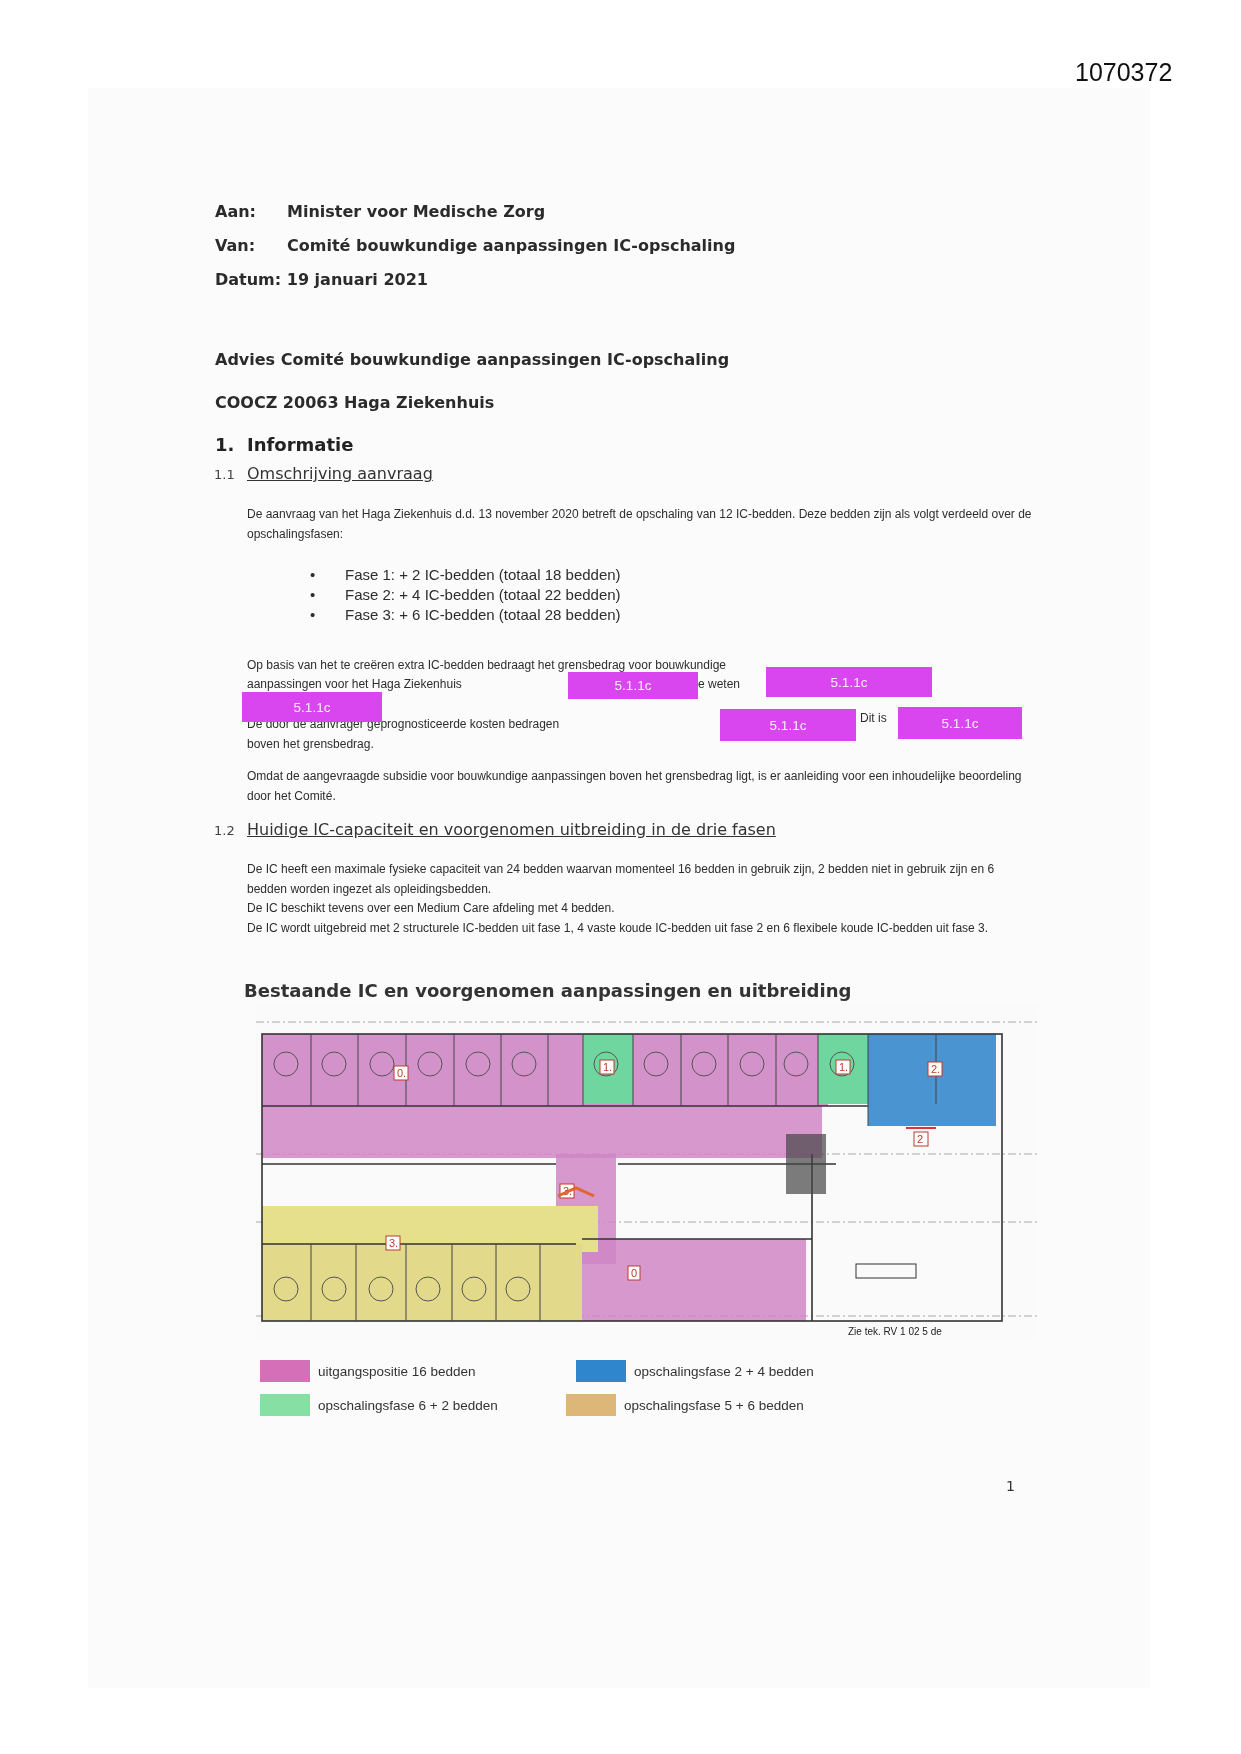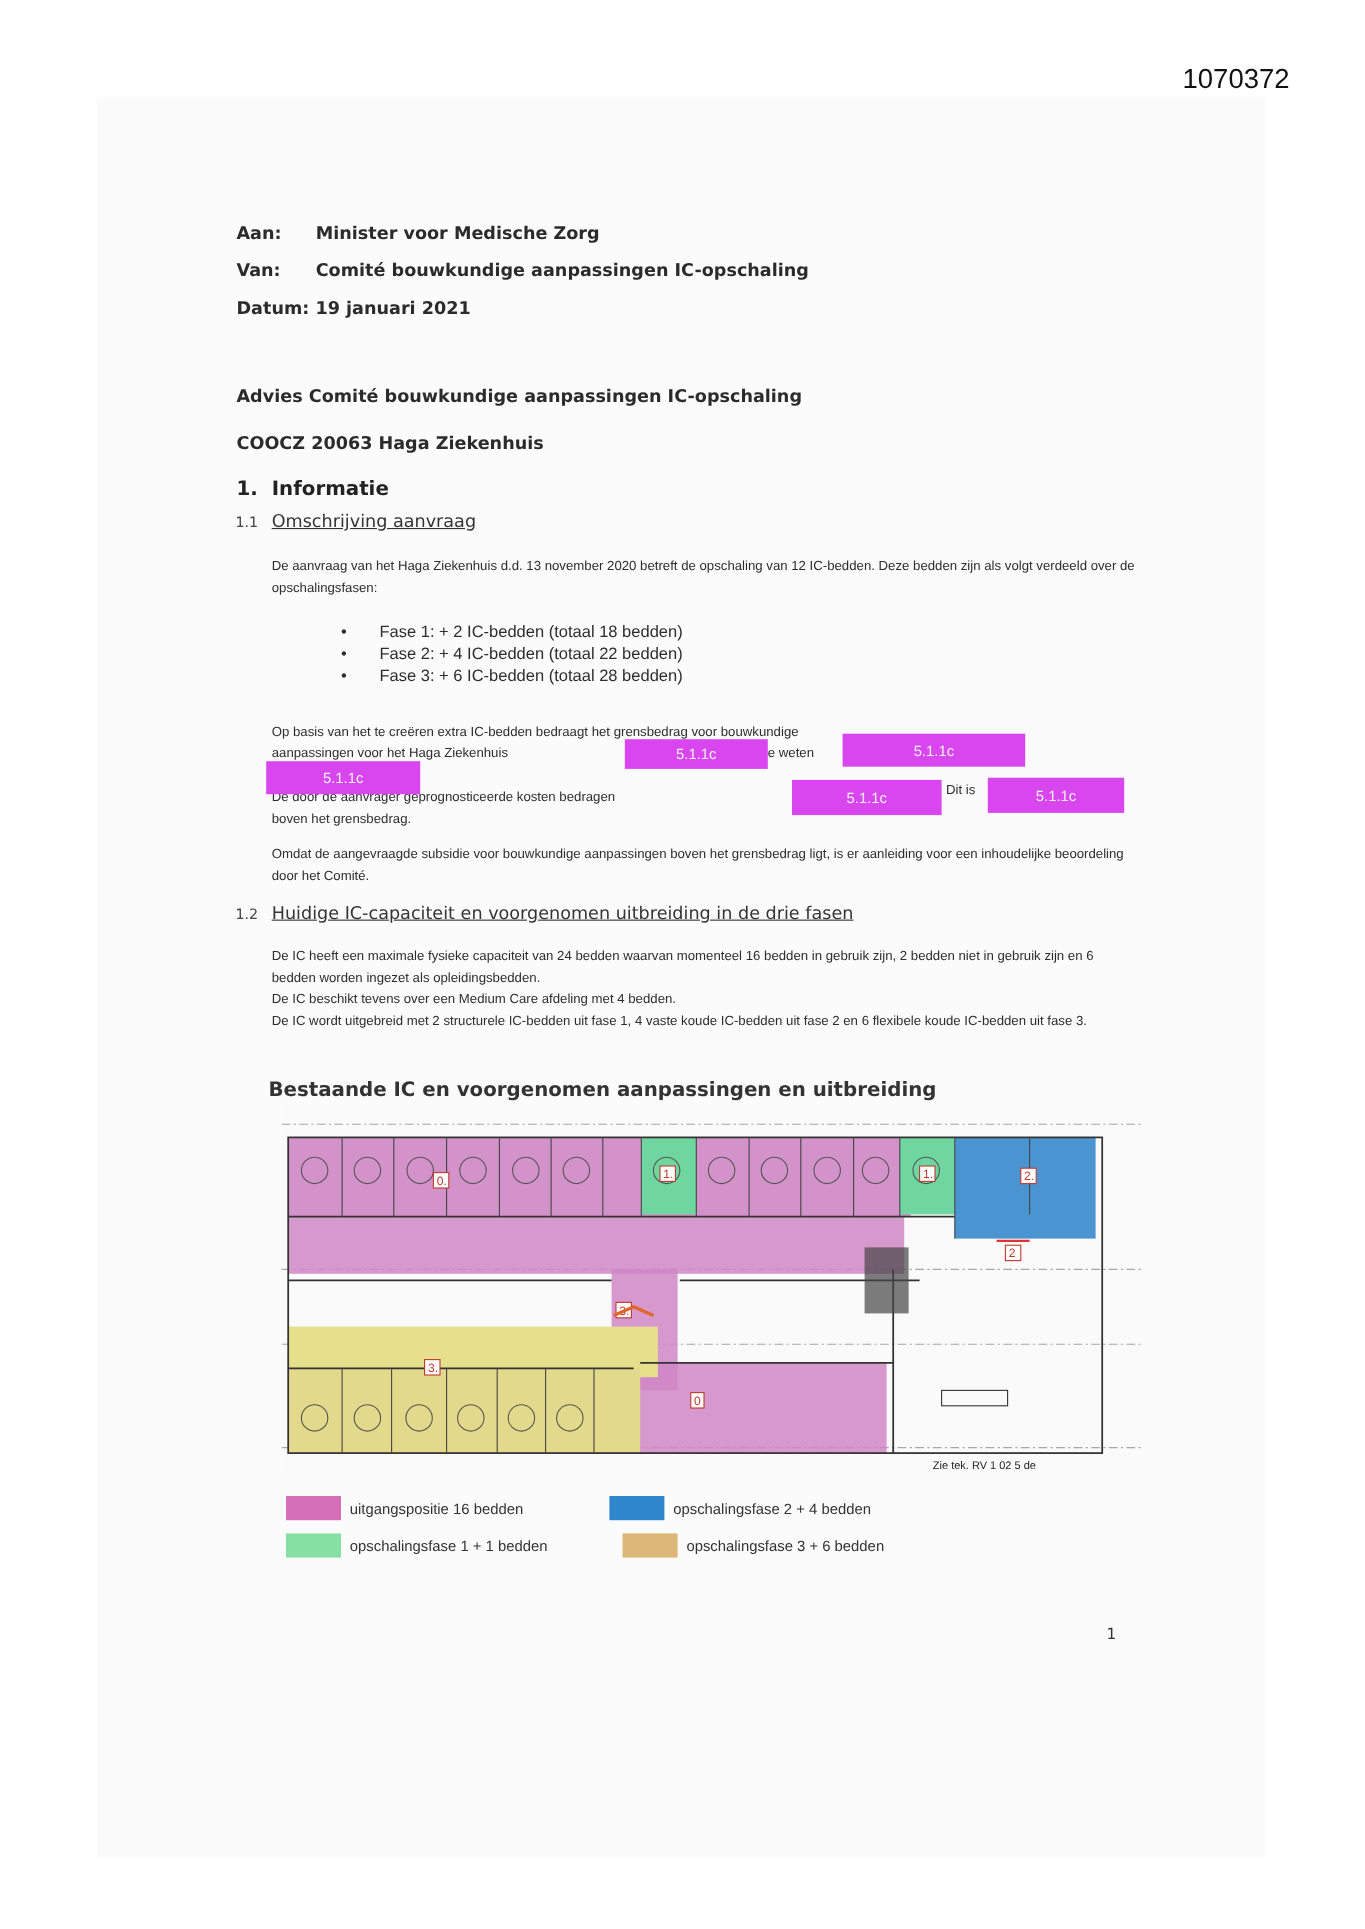--- a/index.html
+++ b/index.html
@@ -214,25 +214,25 @@
   </svg>
 </div>
 
 <div class="legend">
   <div class="legend-item" style="left:0; top:0;">
     <div class="legend-swatch" style="background:#d46fb8"></div>
     <span class="legend-label">uitgangspositie 16 bedden</span>
   </div>
   <div class="legend-item" style="left:0; top:34px;">
     <div class="legend-swatch" style="background:#86e0a4"></div>
-    <span class="legend-label">opschalingsfase 1 + 1 bedden</span>
-  </div>
-  <div class="legend-item" style="left:294px; top:0;">
+    <span class="legend-label">opschalingsfase 6 + 2 bedden</span>
+  </div>
+  <div class="legend-item" style="left:316px; top:0;">
     <div class="legend-swatch" style="background:#2f86cc"></div>
     <span class="legend-label">opschalingsfase 2 + 4 bedden</span>
   </div>
   <div class="legend-item" style="left:306px; top:34px;">
     <div class="legend-swatch" style="background:#ddb777"></div>
-    <span class="legend-label">opschalingsfase 3 + 6 bedden</span>
+    <span class="legend-label">opschalingsfase 5 + 6 bedden</span>
   </div>
 </div>
 
 <div class="page-num">1</div>
 
 </body></html>

